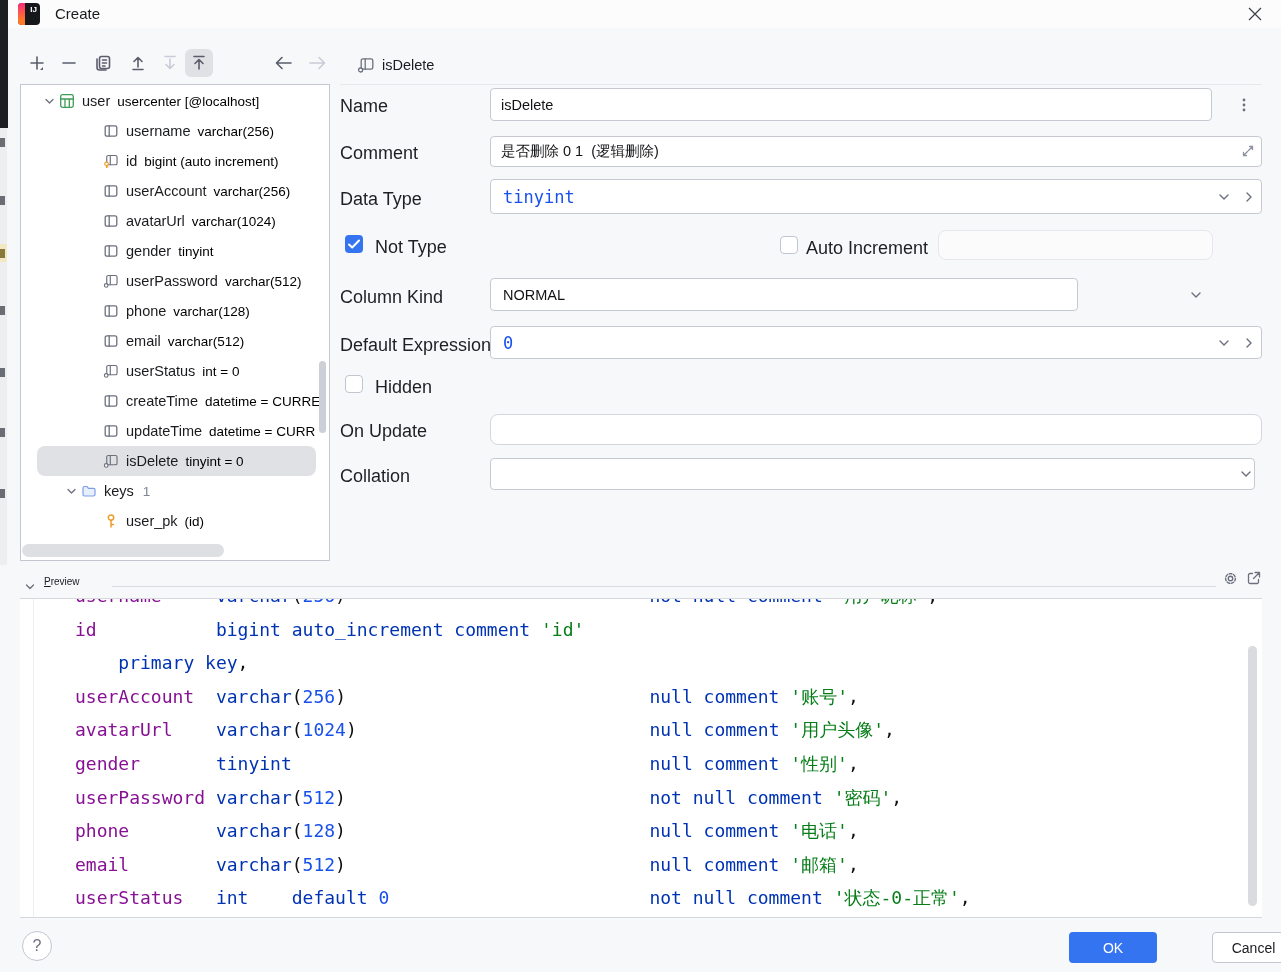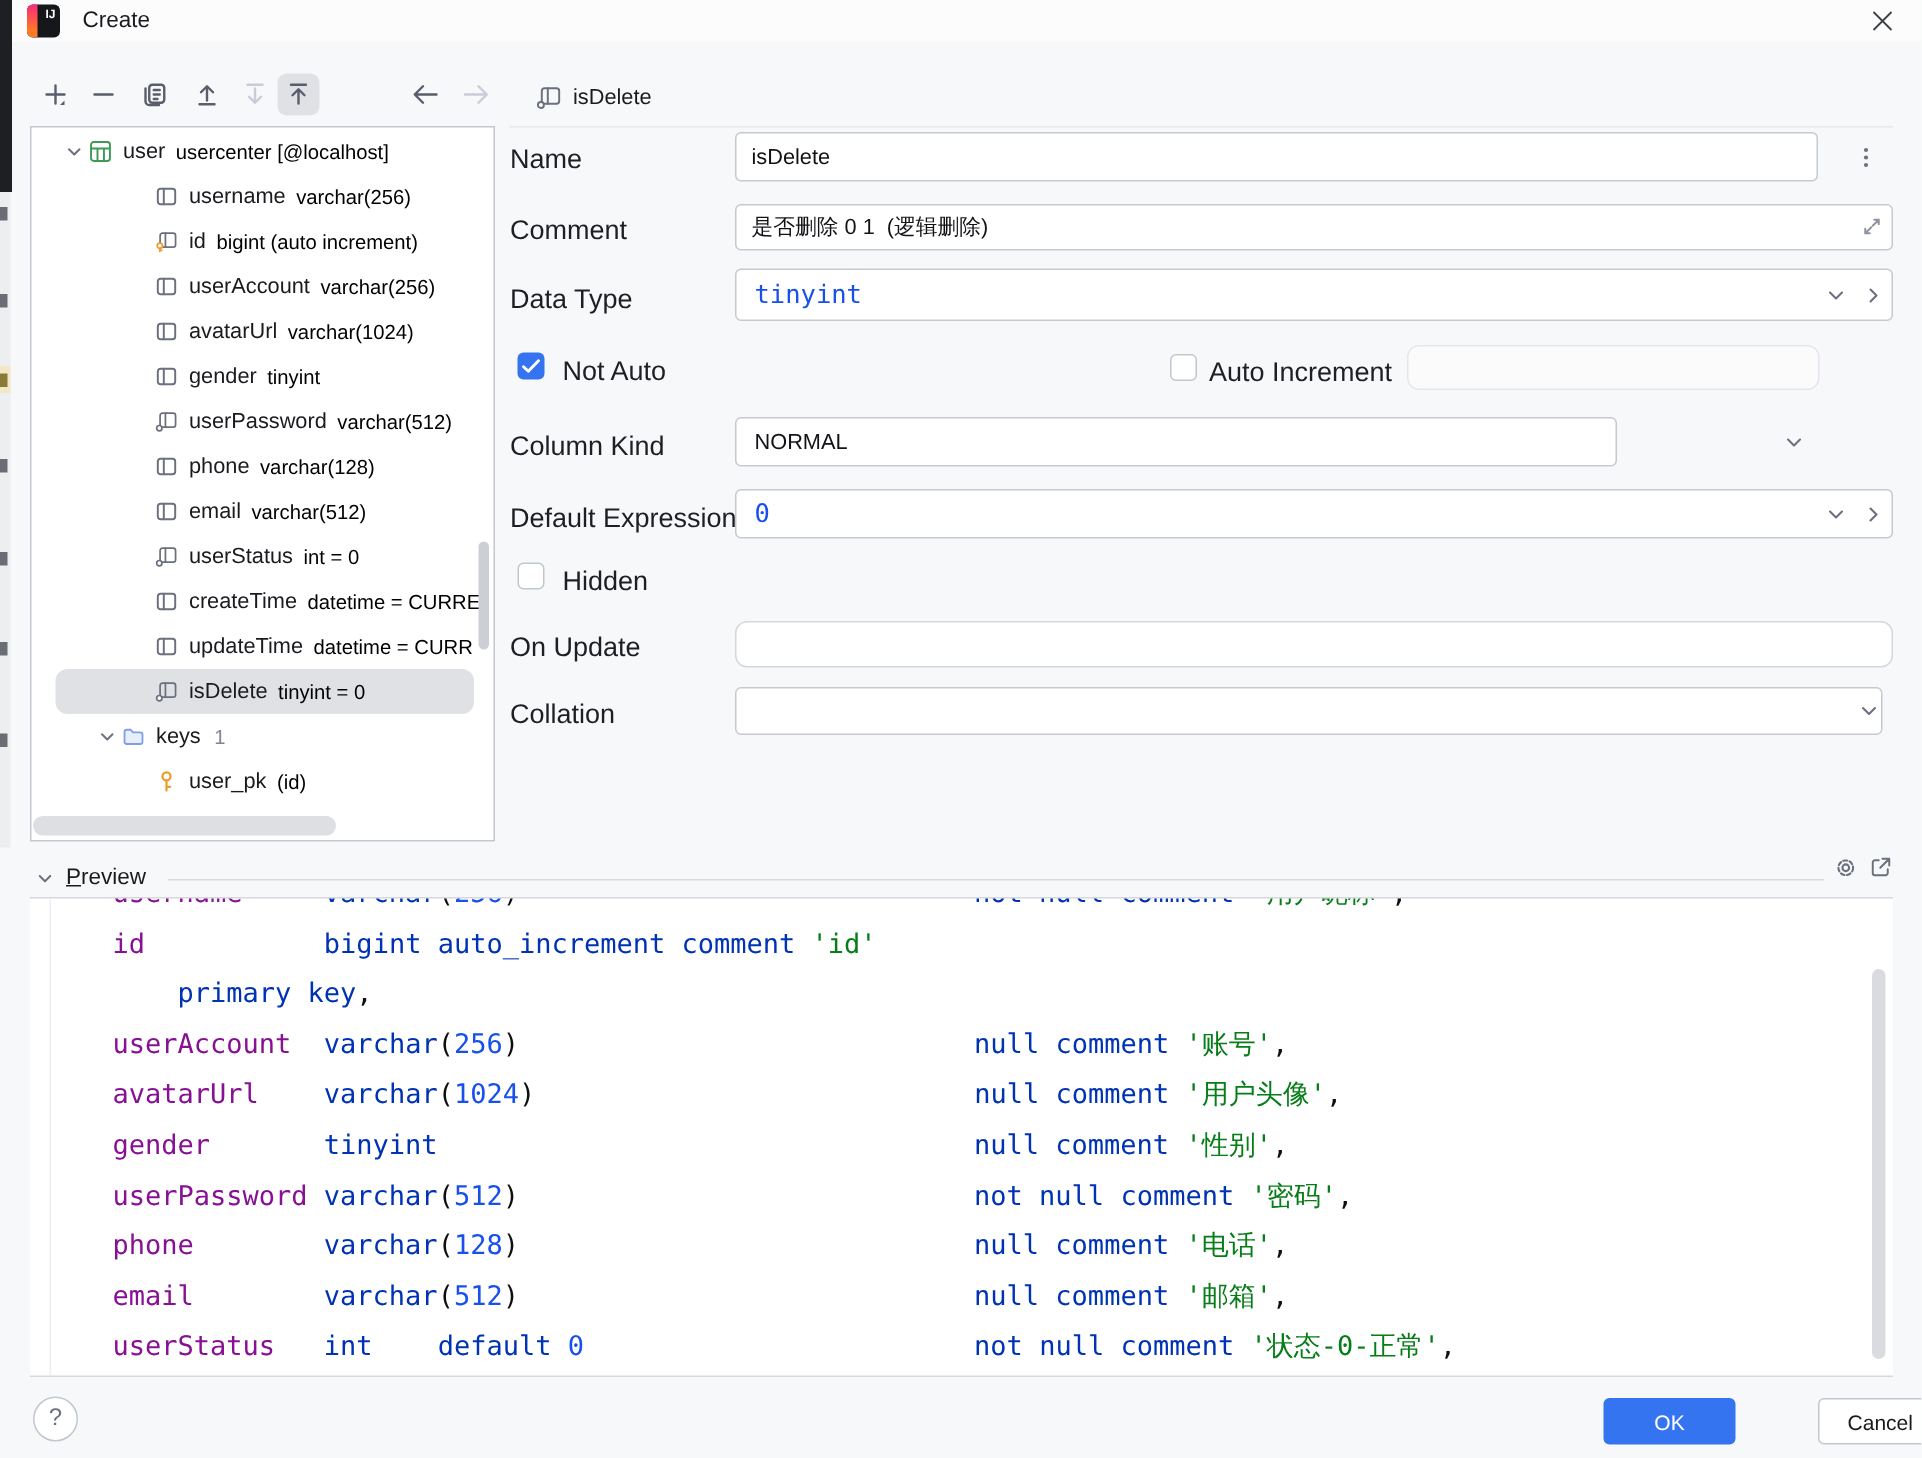--- a/index.html
+++ b/index.html
@@ -47,21 +47,21 @@
   .combo{position:absolute;border:1px solid #C7C9D2;border-radius:4px;background:#fff;box-sizing:border-box;display:flex;align-items:center;padding:0 12px;font-size:14.5px;color:#121316;cursor:pointer;}
   .fchev{position:absolute;width:16px;height:16px;color:#6C707E;cursor:pointer;}
   .checkbox{position:absolute;width:18px;height:18px;border-radius:4px;box-sizing:border-box;cursor:pointer;}
   .checkbox.on{background:#3574F0;}
   .checkbox.off{background:#fff;border:1px solid #C2C6D0;}
   #hdr-icon{position:absolute;left:357px;top:56px;}
   #hdr-title{position:absolute;left:382px;top:57px;font-size:14.5px;color:#1A1B1F;}
 
   
   #preview-chevron{position:absolute;left:24px;top:579px;cursor:pointer;}
-  #preview-label{position:absolute;left:44px;top:576px;font-size:15px;color:#1A1B1F;cursor:pointer;}
+  #preview-label{position:absolute;left:44px;top:576px;font-size:10px;color:#1A1B1F;cursor:pointer;}
   #preview-label::first-letter{text-decoration:underline;}
   #preview-divider{position:absolute;left:112px;top:586px;width:1104px;height:1px;background:#D8DADF;}
   #gear-btn{position:absolute;left:1222px;top:570px;cursor:pointer;}
   #openext-btn{position:absolute;left:1246px;top:570px;cursor:pointer;}
   #preview-panel{position:absolute;left:20px;top:598px;width:1242px;height:320px;background:#fff;border-top:1px solid #D6D8DD;border-bottom:1px solid #D6D8DD;box-sizing:border-box;overflow:hidden;}
   #gutter-line{position:absolute;left:13px;top:0;width:1px;height:100%;background:#ECEDEF;}
   #preview-code{position:absolute;left:55px;top:-20px;font-family:"DejaVu Sans Mono",monospace;font-size:18px;line-height:33.6px;white-space:pre;}
   .tok-id{color:#871094;}
   .tok-kw{color:#0033B3;}
   .tok-num{color:#1750EB;}
@@ -365,21 +365,21 @@
     <svg width="16" height="16" viewBox="0 0 16 16">
         <path d="M6 4l4 4-4 4" stroke="#6C707E" stroke-width="1.4" fill="none" stroke-linecap="round" stroke-linejoin="round"></path>
       </svg>
   </div>
 
   <div class="checkbox on" style="left:345px;top:235px">
     <svg width="18" height="18" viewBox="0 0 18 18">
         <path d="M4 9.5l3.2 3L14 5.5" stroke="#fff" stroke-width="2" fill="none" stroke-linecap="round" stroke-linejoin="round"></path>
       </svg>
   </div>
-  <div class="lbl" style="left:375px;top:237px">Not Auto</div>
+  <div class="lbl" style="left:375px;top:237px">Not Type</div>
   <div class="checkbox off" style="left:780px;top:236px"></div>
   <div class="lbl" style="left:806px;top:238px">Auto Increment</div>
   <input class="inp" style="left: 938px; top: 230px; width: 275px; height: 30px; border-radius: 8px; border-color: rgb(230, 231, 236); background: rgb(251, 251, 252);" disabled="" value="">
 
   <div class="lbl" style="left:340px;top:287px">Column Kind</div>
   <div class="combo" style="left:490px;top:278px;width:588px;height:33px">
     <span>NORMAL</span>
   </div>
   <div class="fchev" style="left:1188px;top:287px">
     <svg width="16" height="16" viewBox="0 0 16 16">

